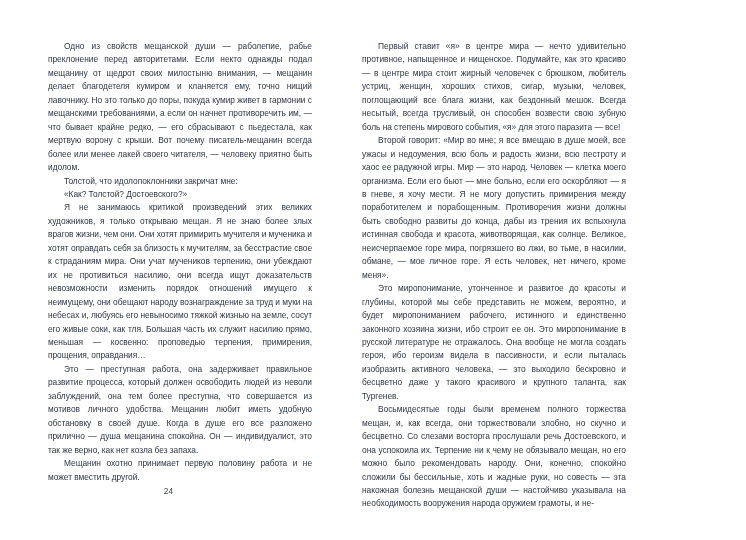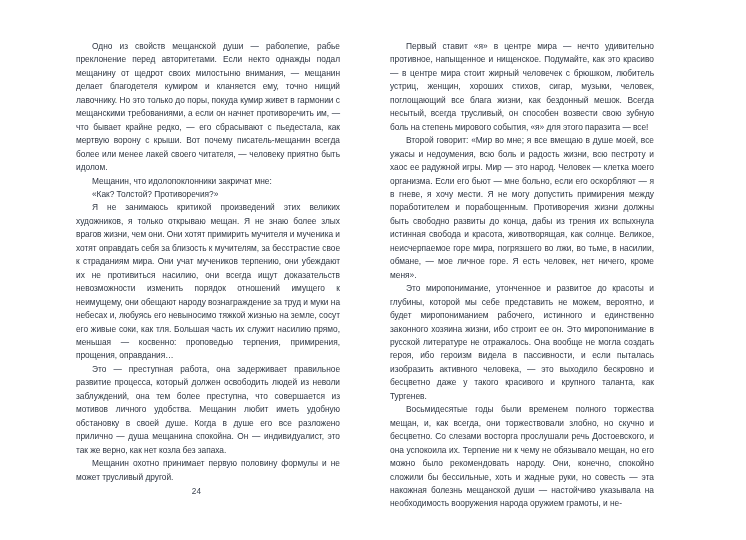--- a/index.html
+++ b/index.html
@@ -15,21 +15,20 @@
     font-family: "Liberation Sans", "DejaVu Sans", sans-serif;
     color: #2c3442;
   }
   .spread {
     position: relative;
     width: 674px;
     height: 540px;
     background: #0f172a;
     display: flex;
     box-sizing: border-box;
-    margin-left: 28px;
   }
   .page {
     position: relative;
     box-sizing: border-box;
     height: 540px;
     background: #ffffff;
   }
   .page-left {
     width: 373px;
     padding: 40px 25px 0 48px;
@@ -87,25 +86,25 @@
   }
 </style>
 </head>
 <body>
 
 <div class="spread">
 
   <div class="page page-left">
     <div class="text-block">
       <p class="para">Одно из свойств мещанской души — раболепие, рабье преклонение перед авторитетами. Если некто однажды подал мещанину от щедрот своих милостыню внимания, — мещанин делает благодетеля кумиром и кланяется ему, точно нищий лавочнику. Но это только до поры, покуда кумир живет в гармонии с мещанскими требованиями, а если он начнет противоречить им, — что бывает крайне редко, — его сбрасывают с пьедестала, как мертвую ворону с крыши. Вот почему писатель-мещанин всегда более или менее лакей своего читателя, — человеку приятно быть идолом.</p>
-      <p class="para last-open">Мещанин, что идолопоклонники закричат мне:</p>
-      <p class="para last-open">«Как? Толстой? Противоречия?»</p>
+      <p class="para last-open">Толстой, что идолопоклонники закричат мне:</p>
+      <p class="para last-open">«Как? Толстой? Достоевского?»</p>
       <p class="para">Я не занимаюсь критикой произведений этих великих художников, я только открываю мещан. Я не знаю более злых врагов жизни, чем они. Они хотят примирить мучителя и мученика и хотят оправдать себя за близость к мучителям, за бесстрастие свое к страданиям мира. Они учат мучеников терпению, они убеждают их не противиться насилию, они всегда ищут доказательств невозможности изменить порядок отношений имущего к неимущему, они обещают народу вознаграждение за труд и муки на небесах и, любуясь его невыносимо тяжкой жизнью на земле, сосут его живые соки, как тля. Большая часть их служит насилию прямо, меньшая — косвенно: проповедью терпения, примирения, прощения, оправдания…</p>
       <p class="para">Это — преступная работа, она задерживает правильное развитие процесса, который должен освободить людей из неволи заблуждений, она тем более преступна, что совершается из мотивов личного удобства. Мещанин любит иметь удобную обстановку в своей душе. Когда в душе его все разложено прилично — душа мещанина спокойна. Он — индивидуалист, это так же верно, как нет козла без запаха.</p>
-      <p class="para">Мещанин охотно принимает первую половину формулы и не может трусливый другой.</p>
+      <p class="para">Мещанин охотно принимает первую половину работа и не может вместить другой.</p>
     </div>
     <div class="folio">24</div>
   </div>
 
   <div class="gutter"></div>
 
   <div class="page page-right">
     <div class="text-block">
       <p class="para">Первый ставит «я» в центре мира — нечто удивительно противное, напыщенное и нищенское. Подумайте, как это красиво — в центре мира стоит жирный человечек с брюшком, любитель устриц, женщин, хороших стихов, сигар, музыки, человек, поглощающий все блага жизни, как бездонный мешок. Всегда несытый, всегда трусливый, он способен возвести свою зубную боль на степень мирового события, «я» для этого паразита — все!</p>
       <p class="para">Второй говорит: «Мир во мне; я все вмещаю в душе моей, все ужасы и недоумения, всю боль и радость жизни, всю пестроту и хаос ее радужной игры. Мир — это народ. Человек — клетка моего организма. Если его бьют — мне больно, если его оскорбляют — я в гневе, я хочу мести. Я не могу допустить примирения между поработителем и порабощенным. Противоречия жизни должны быть свободно развиты до конца, дабы из трения их вспыхнула истинная свобода и красота, животворящая, как солнце. Великое, неисчерпаемое горе мира, погрязшего во лжи, во тьме, в насилии, обмане, — мое личное горе. Я есть человек, нет ничего, кроме меня».</p>

